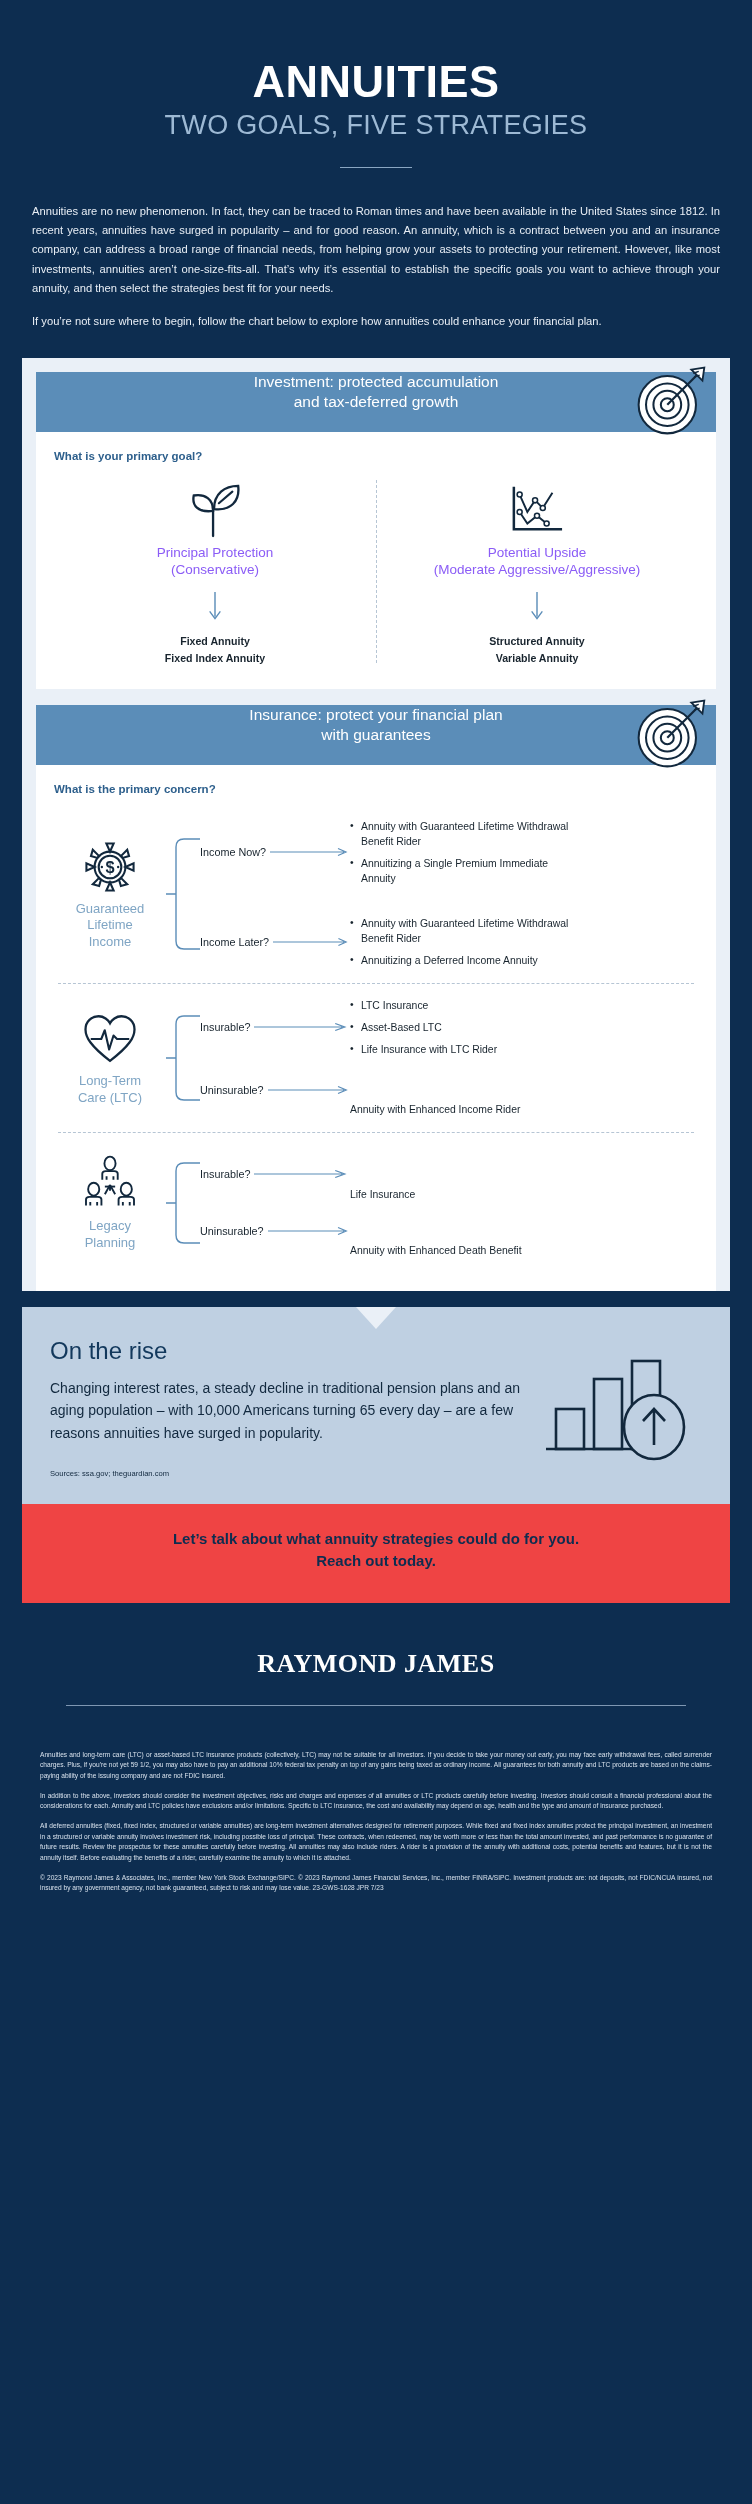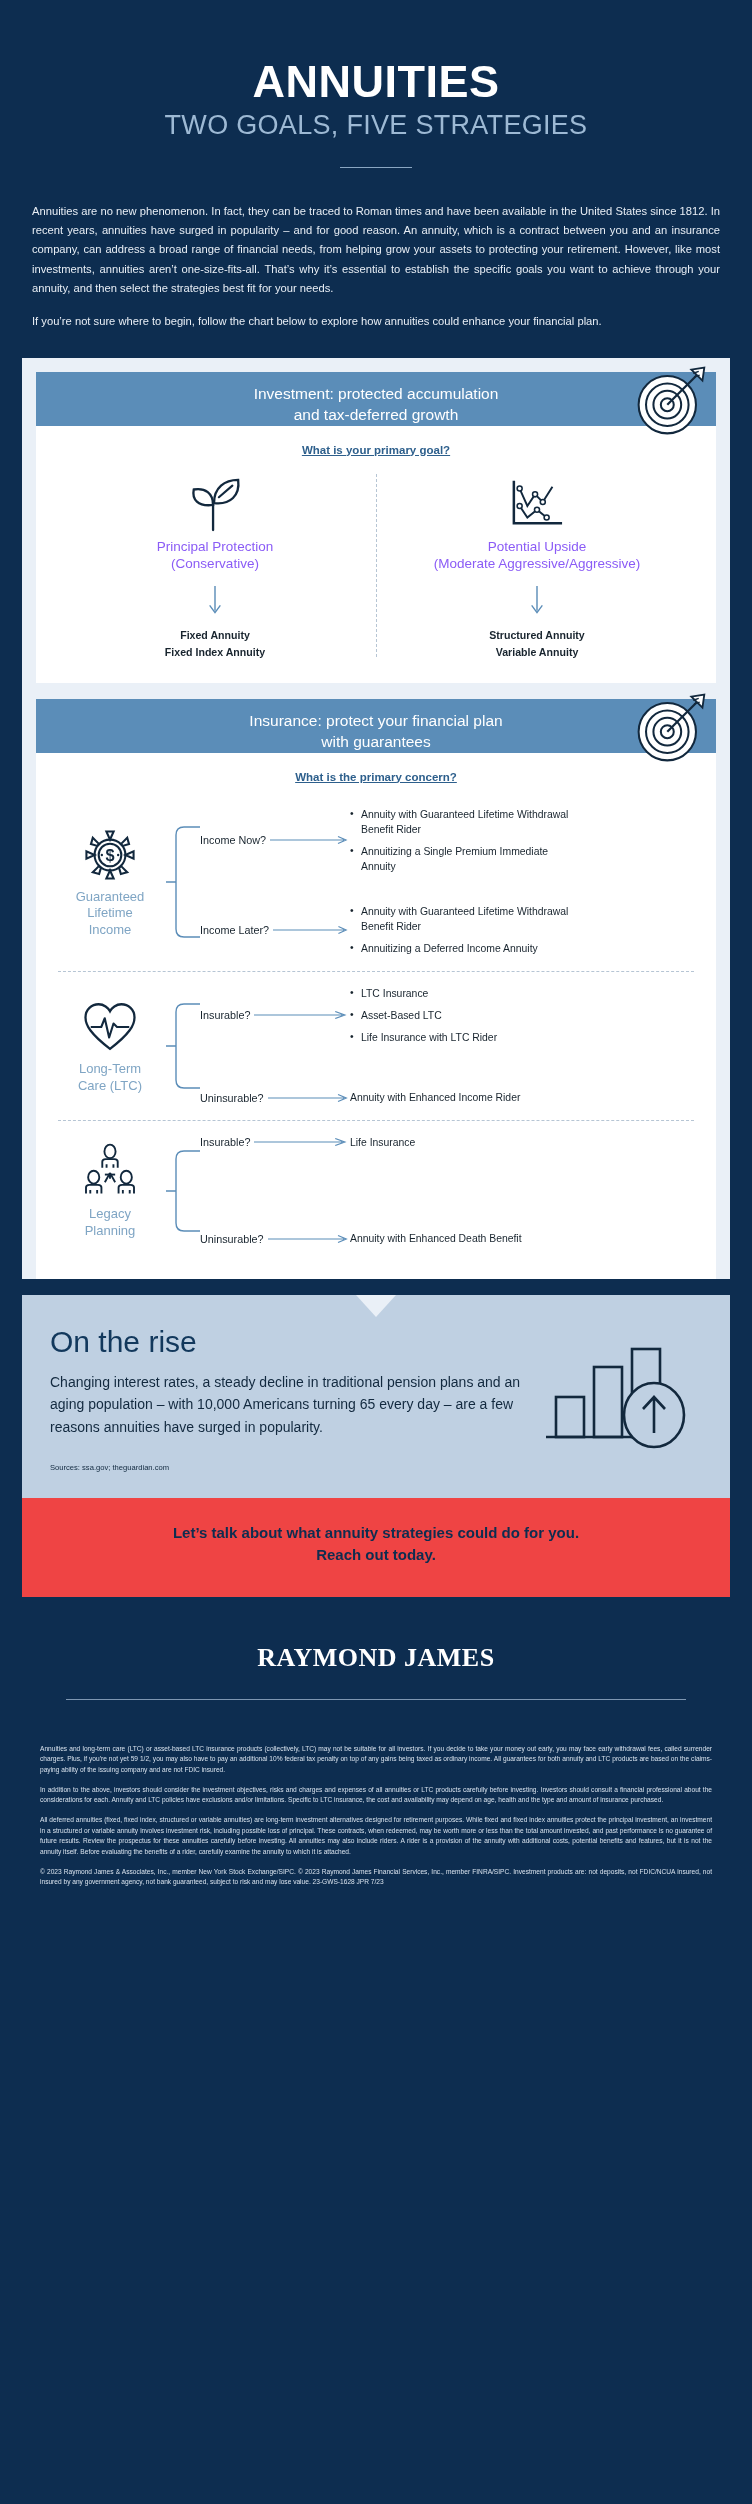--- a/index.html
+++ b/index.html
@@ -48,23 +48,23 @@
   .chart-card {
     margin: 26px 22px 0 22px;
     background: #eaf0f7;
     padding: 14px 14px 0 14px;
   }
 
   .panel { background: #ffffff; margin-bottom: 16px; }
 
   .panel-head {
     background: #5b8db8;
-    height: 54px;
+    height: 60px;
     display: flex;
-    align-items: flex-end;
+    align-items: flex-start;
     justify-content: center;
     position: relative;
     padding: 0 74px;
   }
   .panel-head-text {
     color: #ffffff;
     font-size: 15.5px;
     line-height: 1.35;
     text-align: center;
   }
@@ -72,26 +72,24 @@
     position: absolute;
     right: 8px;
     top: -8px;
     width: 74px;
     height: 74px;
   }
 
   .panel-body { padding: 18px 18px 22px 18px; }
 
   .question {
-    text-align: center;
     color: #2d5f8c;
     font-size: 11.5px;
     font-weight: bold;
     margin-bottom: 14px;
-    text-decoration: underline;
   }
 
   
   .two-col {
     display: flex;
     position: relative;
     padding-top: 6px;
   }
   .two-col .divider {
     position: absolute;
@@ -172,42 +170,42 @@
   }
   .branch-out ul { list-style: none; }
   .branch-out li { position: relative; padding-left: 11px; margin-bottom: 7px; }
   .branch-out li:last-child { margin-bottom: 0; }
   .branch-out li::before {
     content: "\2022";
     position: absolute;
     left: 0;
     top: -1px;
   }
-  .branch-out .plain { padding-left: 0; }
+  .branch-out .plain { padding-left: 0; margin-top: 40px; }
 
   
   .rise {
     background: #bfd0e2;
     margin: 0 22px;
     padding: 30px 28px 26px 28px;
     position: relative;
   }
   .rise-notch {
     position: absolute;
     top: 0; left: 50%;
     margin-left: -20px;
     width: 0; height: 0;
     border-left: 20px solid transparent;
     border-right: 20px solid transparent;
     border-top: 22px solid #eaf0f7;
   }
   .rise-inner { display: flex; align-items: flex-start; }
   .rise-left { flex: 1; }
   .rise-title {
-    font-size: 30px;
+    font-size: 24px;
     color: #12385c;
     font-weight: normal;
     margin-bottom: 12px;
   }
   .rise-body {
     color: #12293f;
     font-size: 14px;
     line-height: 1.62;
   }
   .rise-src {

